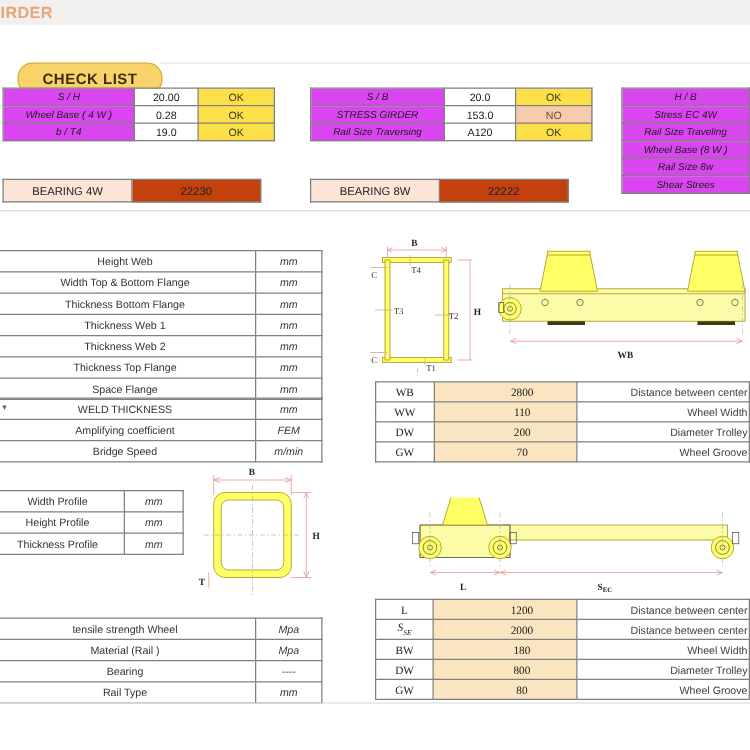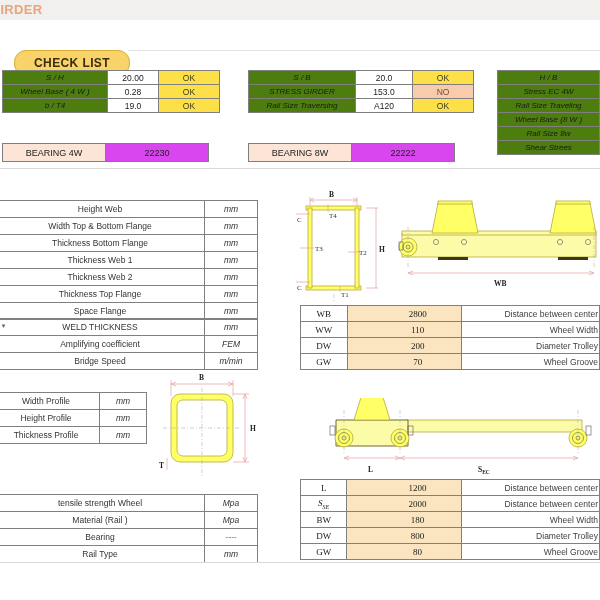--- a/index.html
+++ b/index.html
@@ -21,41 +21,41 @@
     left:14px;top:38px;width:114px;height:24px;border-radius:12px;
     background:#f7d36a;border:1px solid #d9ac35;
     display:flex;align-items:center;justify-content:center;
     font-size:12px;font-weight:bold;color:#3a2d10;letter-spacing:.4px;margin-top:12px;
   }
   #pill-rule{left:128px;top:50px;width:472px;height:1px;background:#e3e3e3;}
 
   
   .chk{border-collapse:collapse;font-size:8.5px;}
   .chk td{border:1px solid #7f7f7f;height:13px;padding:0 2px;}
-  .chk td.lbl{background:#4d7c0f;font-style:italic;text-align:center;color:#1a1a1a;font-size:8px;white-space:nowrap;}
+  .chk td.lbl{background:#d946ef;font-style:italic;text-align:center;color:#1a1a1a;font-size:8px;white-space:nowrap;}
   .chk td.val{background:#ffffff;text-align:center;color:#1a1a1a;font-size:8.5px;}
   .chk td.st-ok{background:#fde047;text-align:center;color:#3c3c1e;font-size:8.5px;}
   .chk td.st-no{background:#f8cbad;text-align:center;color:#7a4a2a;font-size:8.5px;}
 
   #chk-left{left:2px;top:70px;}
   #chk-left td.lbl{width:100px;}
   #chk-left td.val{width:46px;}
   #chk-left td.stt{width:56px;}
   #chk-mid{left:248px;top:70px;}
   #chk-mid td.lbl{width:102px;}
   #chk-mid td.val{width:52px;}
   #chk-mid td.stt{width:56px;}
   #chk-right{left:497px;top:70px;}
   #chk-right td.lbl{width:110px;}
 
   
   .bear{border-collapse:collapse;font-size:9px;padding-left:32px;}
   .bear td{border:1px solid #7f7f7f;height:15px;text-align:center;}
   .bear td.bl{background:#fce4d6;width:100px;color:#222;}
-  .bear td.bv{background:#d946ef;width:100px;color:#222;margin-top:22px;}
+  .bear td.bv{background:#c2410c;width:100px;color:#222;margin-top:22px;}
   #bear-left{left:2px;top:143px;}
   #bear-mid{left:248px;top:143px;}
 
   #hr-mid{left:0;top:168px;width:600px;height:1px;background:#d9d9d9;}
 
   
   .ptab{border-collapse:collapse;font-size:8.5px;}
   .ptab td{border:1px solid #808080;height:14px;color:#333;}
   .ptab td.pn{text-align:center;padding:0 4px;}
   .ptab td.pu{text-align:center;font-style:italic;width:50px;color:#333;}

